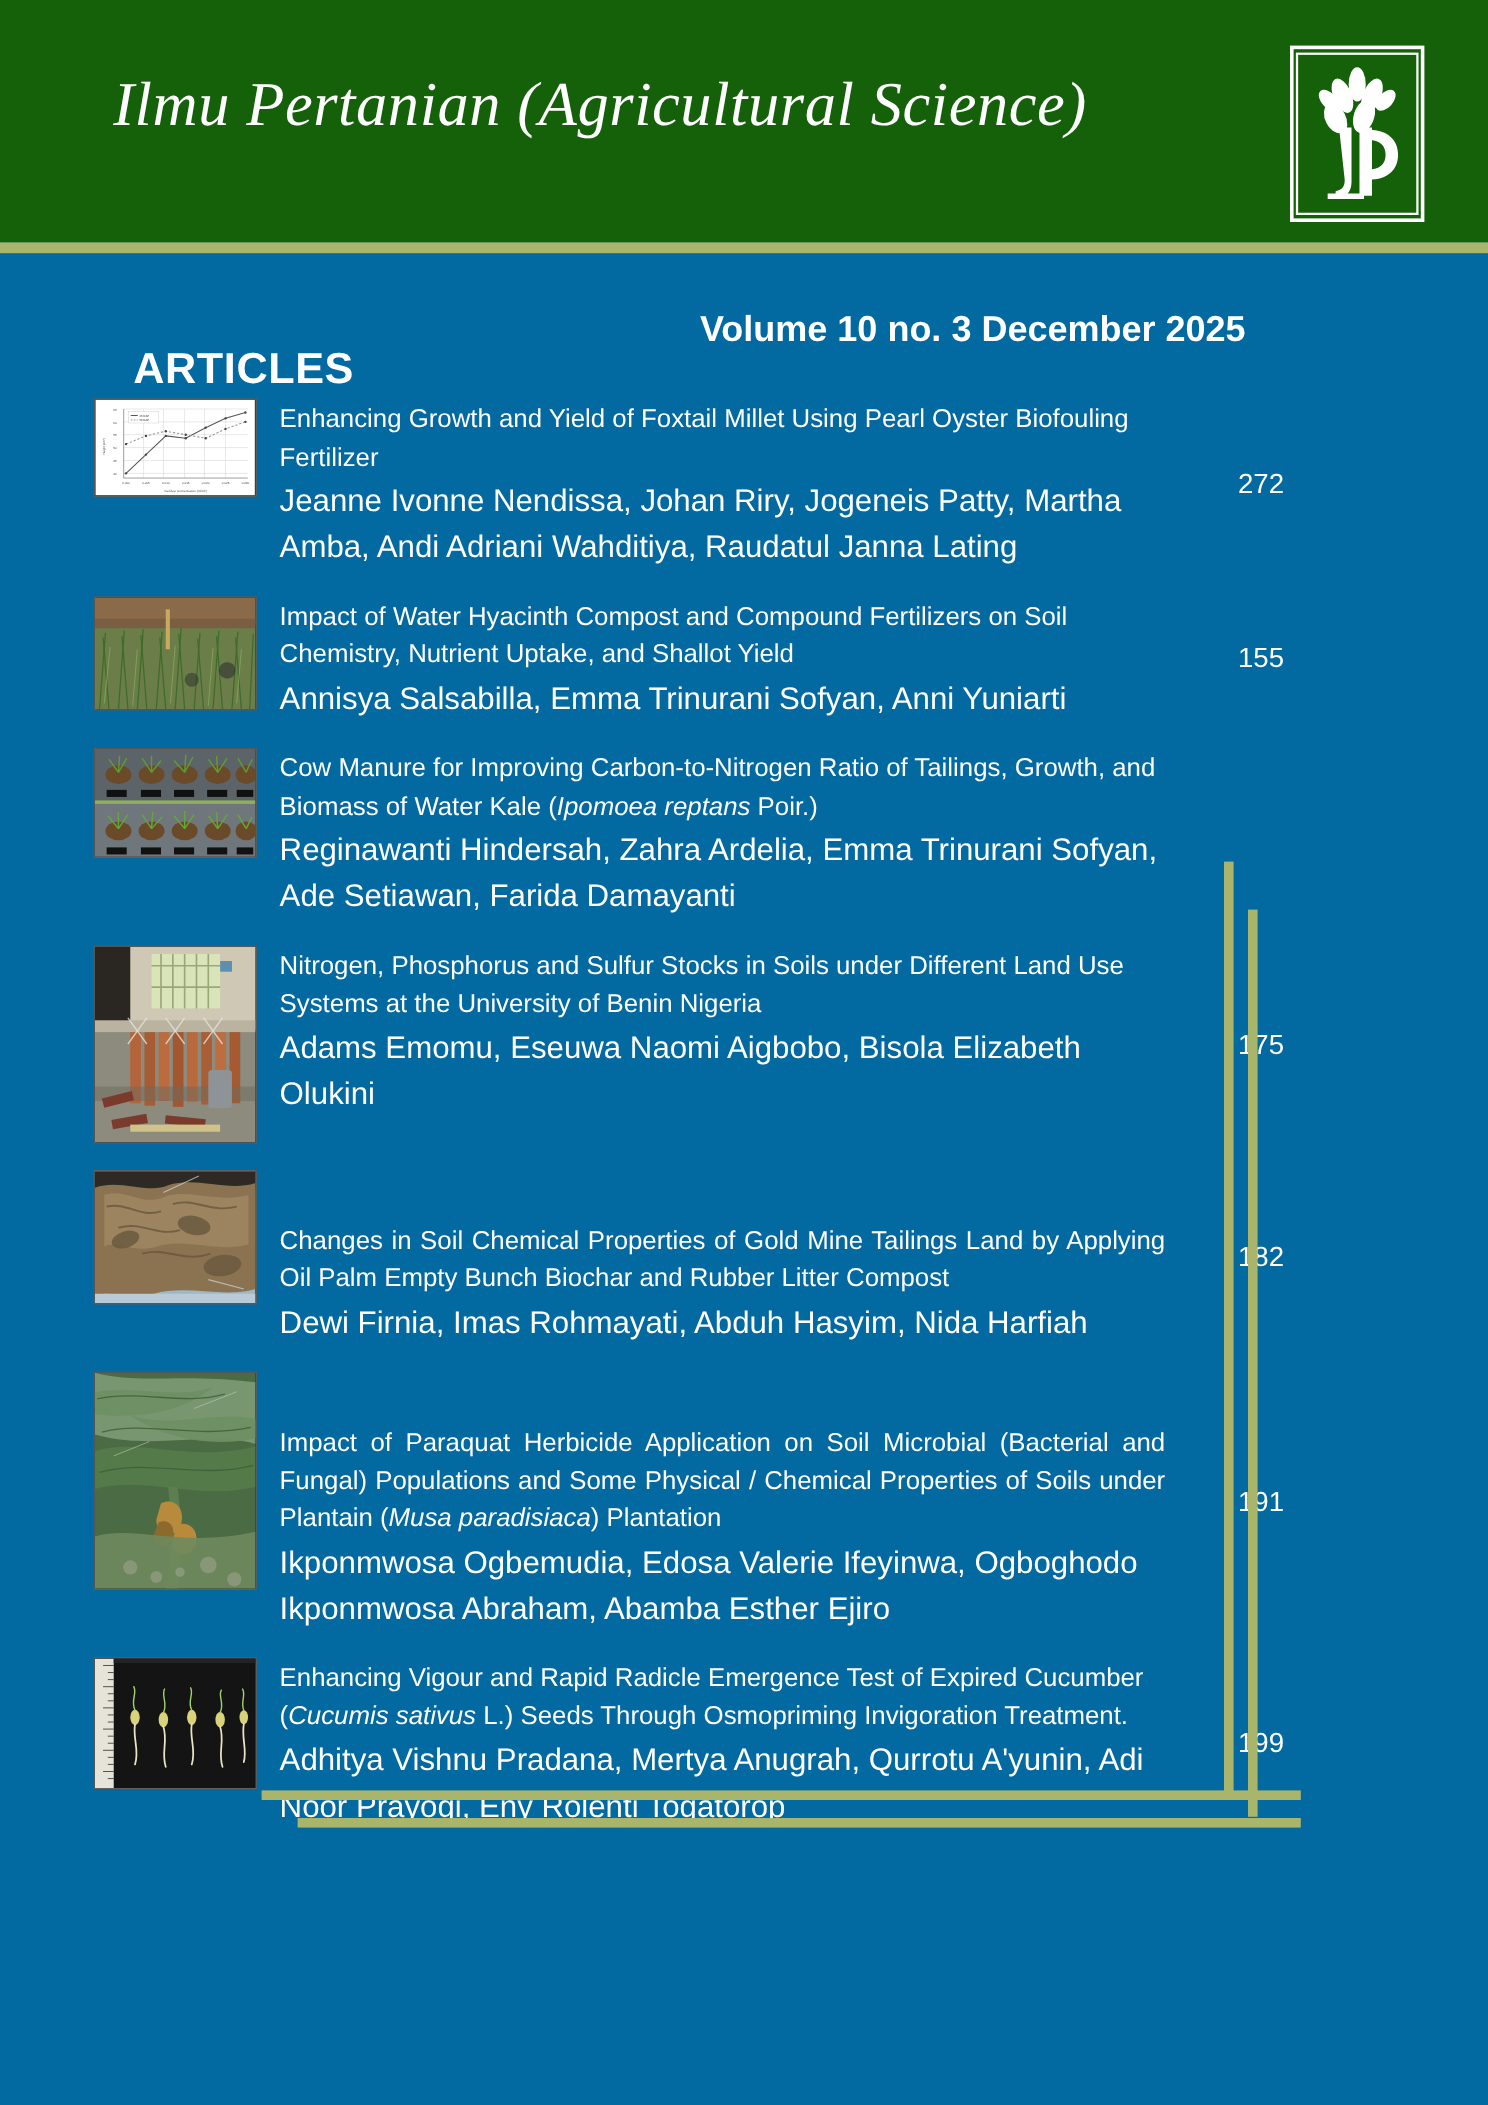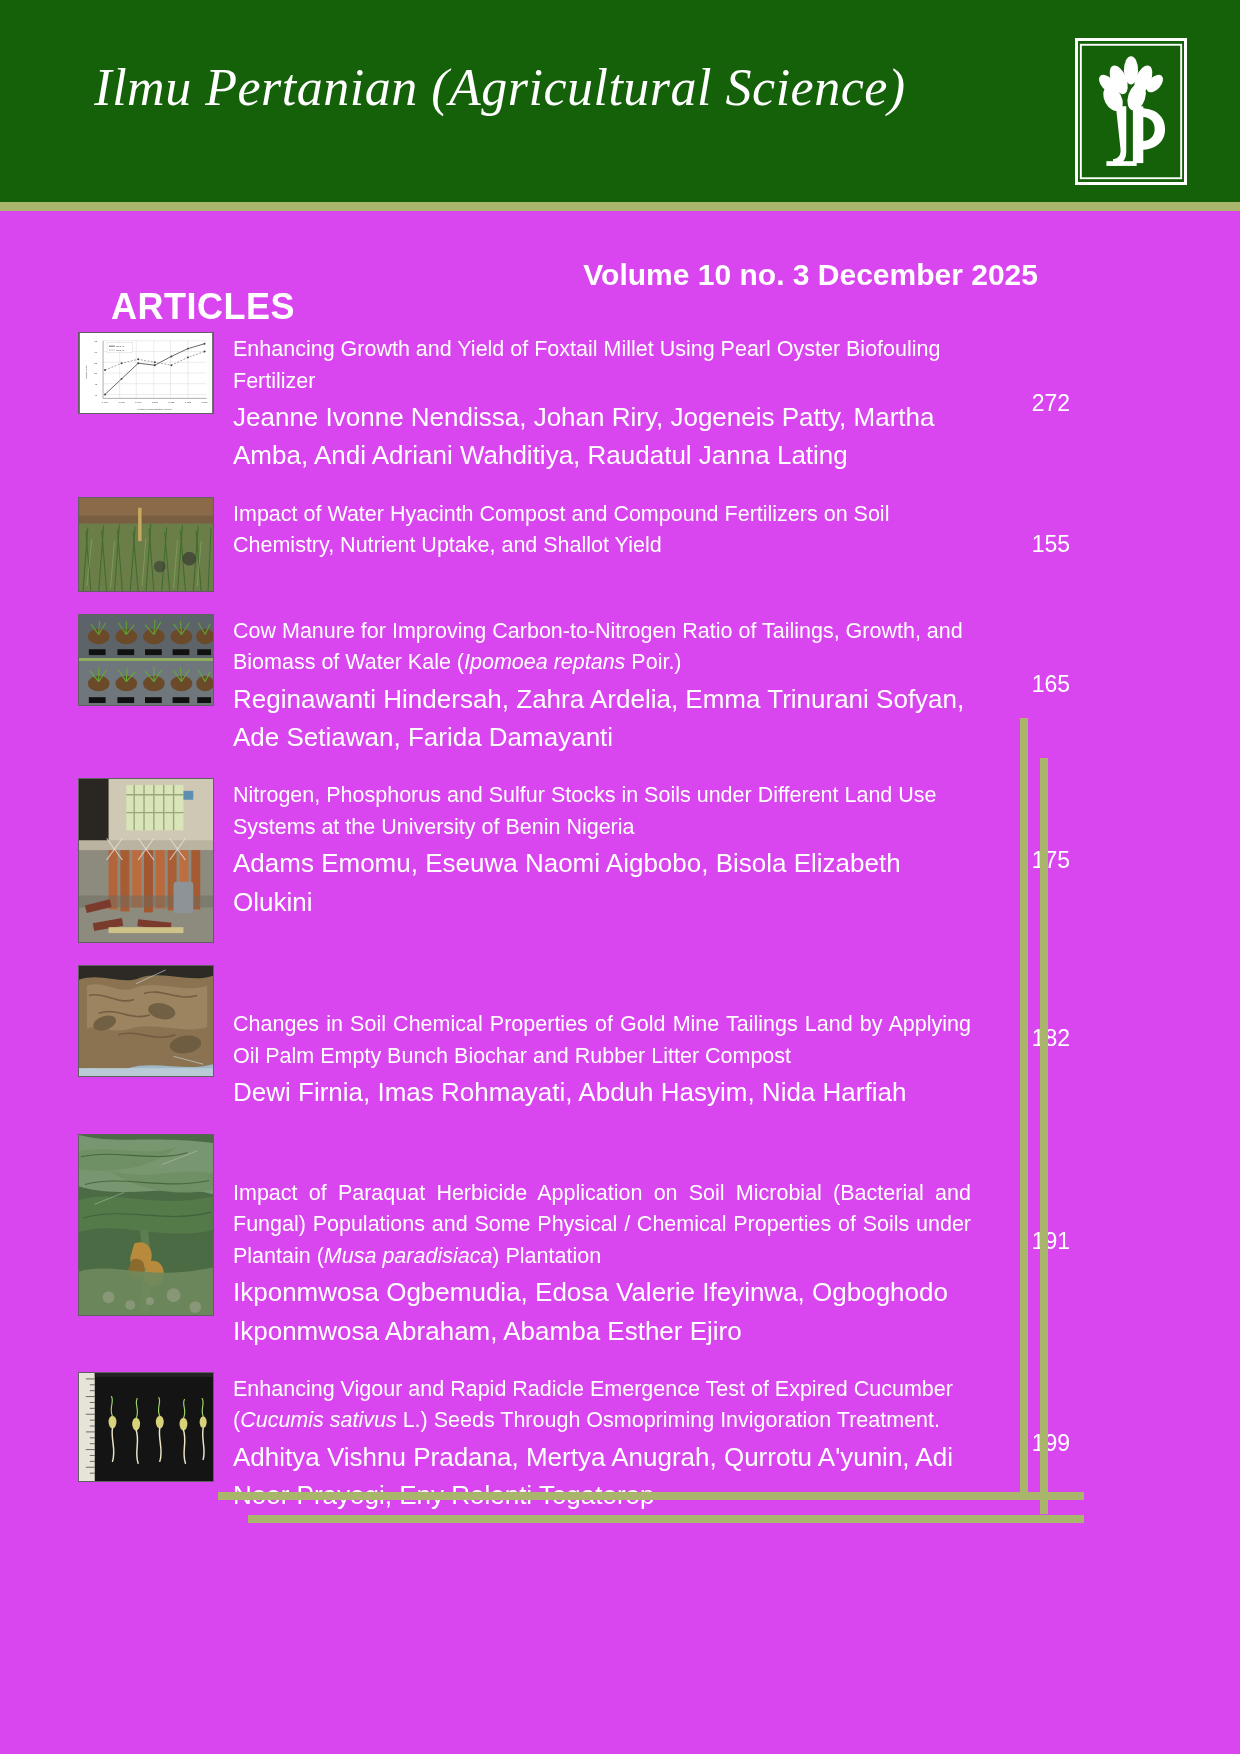--- a/index.html
+++ b/index.html
@@ -8,21 +8,21 @@
     width: 1240px;
     height: 1754px;
     background: #156109;
     font-family: "Liberation Sans", sans-serif;
   }
 
   .page {
     position: relative;
     width: 1240px;
     height: 1754px;
-    background: #d946ef;
+    background: #0369a1;
     overflow: hidden;
   }
 
   
   .masthead {
     position: absolute;
     left: 0; top: 0;
     width: 1240px; height: 202px;
     background: #156109;
   }
@@ -268,20 +268,21 @@
               <line x1="120" y1="90" x2="124" y2="44"></line>
             </g>
             <rect x="60" y="10" width="3.5" height="34" fill="#c9a95f"></rect>
             <circle cx="112" cy="62" r="7" fill="#2e2e2e" opacity=".6"></circle>
             <circle cx="82" cy="70" r="6" fill="#2b2b2b" opacity=".5"></circle>
           </svg>
         </div>
       </div>
       <div class="text-cell">
         <div class="art-title">Impact of Water Hyacinth Compost and Compound Fertilizers on Soil Chemistry, Nutrient Uptake, and Shallot Yield</div>
+        <div class="art-authors">Annisya Salsabilla, Emma Trinurani Sofyan, Anni Yuniarti</div>
       </div>
       <div class="page-cell">155</div>
     </div>
 
     <div class="entry">
       <div class="thumb-cell">
         <div class="thumb" style="height:92px">
           <svg viewBox="0 0 136 92" preserveAspectRatio="none">
             <rect width="136" height="92" fill="#6a6f74"></rect>
             <rect y="0" width="136" height="44" fill="#5d6469"></rect>
@@ -347,21 +348,20 @@
                 <rect x="95" y="84" width="17" height="6"></rect>
               <rect x="120" y="84" width="14" height="6"></rect>
             </g>
           </svg>
         </div>
       </div>
       <div class="text-cell">
         <div class="art-title">Cow Manure for Improving Carbon-to-Nitrogen Ratio of Tailings, Growth, and Biomass of Water Kale (<i>Ipomoea reptans</i> Poir.)</div>
         <div class="art-authors">Reginawanti Hindersah, Zahra Ardelia, Emma Trinurani Sofyan, Ade Setiawan, Farida Damayanti</div>
       </div>
-      <div class="page-cell">165</div>
     </div>
 
     <div class="entry">
       <div class="thumb-cell">
         <div class="thumb" style="height:165px">
           <svg viewBox="0 0 136 165" preserveAspectRatio="none">
             <rect width="136" height="165" fill="#8d8a7e"></rect>
             <rect width="136" height="70" fill="#cfc8b4"></rect>
             <rect x="0" y="0" width="30" height="70" fill="#2a2622"></rect>
             <rect x="48" y="6" width="58" height="46" fill="#d9e4b8"></rect>

